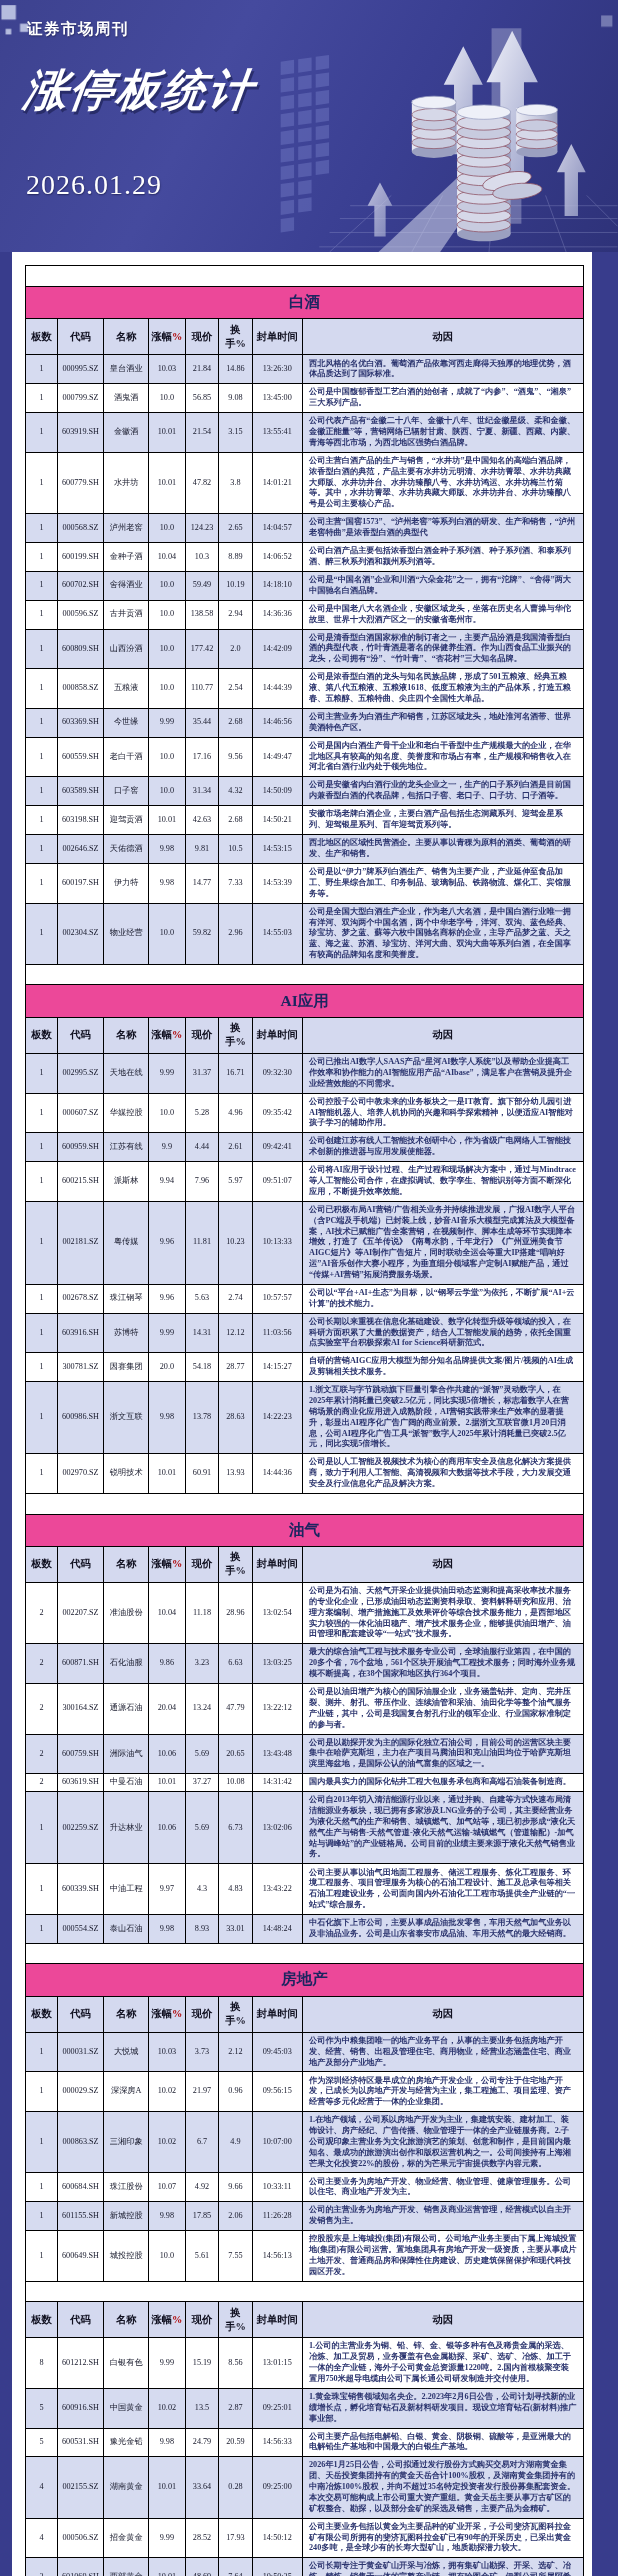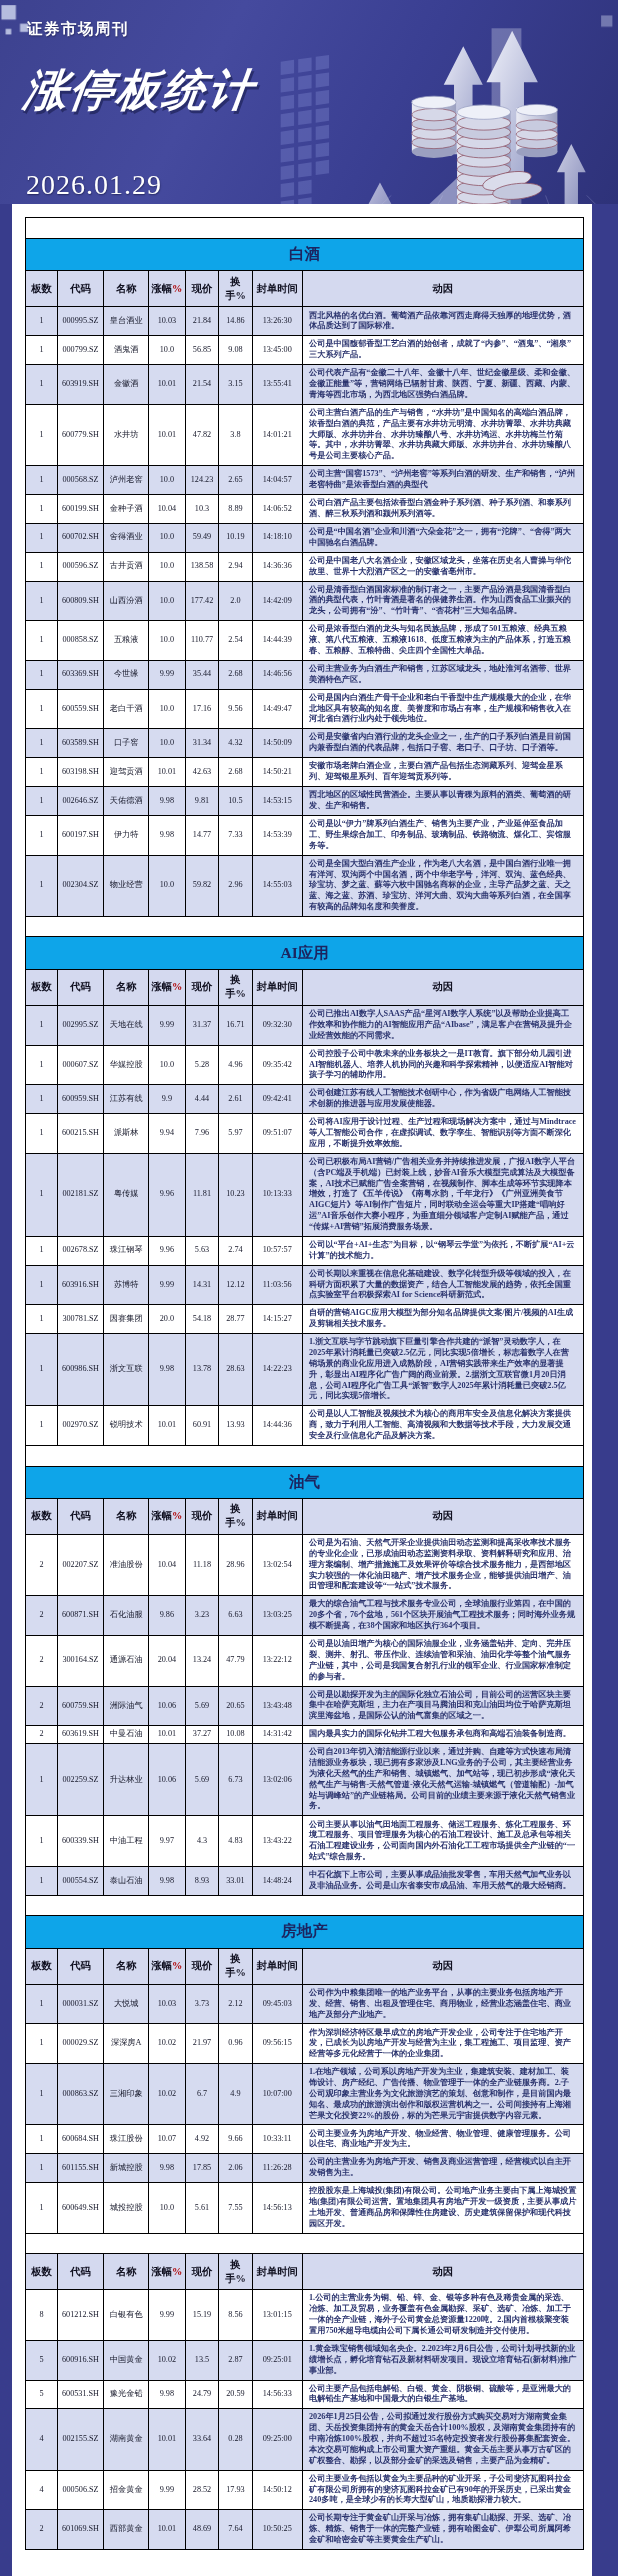--- a/index.html
+++ b/index.html
@@ -1,39 +1,39 @@
 <!DOCTYPE html>
 <html lang="zh" style="font-size:8.2px"><head>
 <meta charset="utf-8">
 <style>
   html,body{margin:0;padding:0;}
   body{width:618px;background:#383c8c;font-family:"Liberation Serif","DejaVu Serif",serif;}
   .page{width:618px;min-height:4046px;display:flex;flex-direction:column;position:relative;}
 
   
-  .hero{position:relative;height:204px;overflow:hidden;
+  .hero{position:relative;height:252px;overflow:hidden;
         background:linear-gradient(118deg,#3d428f 0%,#454a9e 34%,#3a3f92 62%,#2e3279 100%);}
   .hero-svg{position:absolute;top:0;left:0;}
   .brand{position:absolute;left:27px;top:18.5px;color:#ffffff;
          font-family:"Liberation Sans","DejaVu Sans",sans-serif;
          font-size:15.5px;font-weight:bold;letter-spacing:1.5px;text-shadow:0.5px 1px 1.5px rgba(10,10,40,.5);}
   .big-title{position:absolute;left:24px;top:61px;margin:0;color:#ffffff;
          font-family:"Liberation Sans","DejaVu Sans",sans-serif;
          font-size:44px;font-weight:bold;font-style:italic;letter-spacing:2.1px;
          transform:skewX(-7deg);text-shadow:2.1px 2.6px 0 rgba(20,24,70,.55);}
   .date{position:absolute;left:26px;top:169px;color:#ffffff;font-size:28px;letter-spacing:1px;
         font-family:"Liberation Serif","DejaVu Serif",serif;text-shadow:0.5px 1px 1.5px rgba(10,10,40,.5);}
 
   
   .content{background:#ffffff;margin-left:12px;margin-right:26px;padding:13.4px 8.2px 5.2px 13.4px;flex:1;}
   table.limitup{border-collapse:collapse;width:100%;border:1.5px solid #000;table-layout:fixed;}
   table.limitup td,table.limitup th{border:0.8px solid #000;}
   tr.top-spacer td{height:17.5px;border-left:none;border-right:none;background:#fff;}
   tr.gap-row td{height:17.5px;border-left:none;border-right:none;background:#fff;}
-  tr.section-title td{background:#0ea5e9;text-align:center;padding:5.2px 2.1px;
+  tr.section-title td{background:#ec4899;text-align:center;padding:5.2px 2.1px;
       font-size:15.5px;font-weight:bold;color:#1c2560;border-top:1.5px solid #000;border-bottom:1px solid #000;}
   tr.col-header th{background:#d4d9ef;text-align:center;padding:3.6px 1px;font-size:10.3px;
       font-weight:bold;color:#101020;}
   .pct-red{color:#b00000;}
   tr.stock-row td{padding:3.1px 3.1px;font-size:8.2px;color:#16182a;text-align:center;vertical-align:middle;line-height:1.3;}
   tr.stock-row td.reason{ text-align:left;color:#2c356f;padding:3.1px 6.2px;line-height:1.32;font-weight:bold;}
   tr.stock-row.shade td{background:#d6dbf0;}
   tr.stock-row.plain td{background:#ffffff;}
 </style>
 </head>

